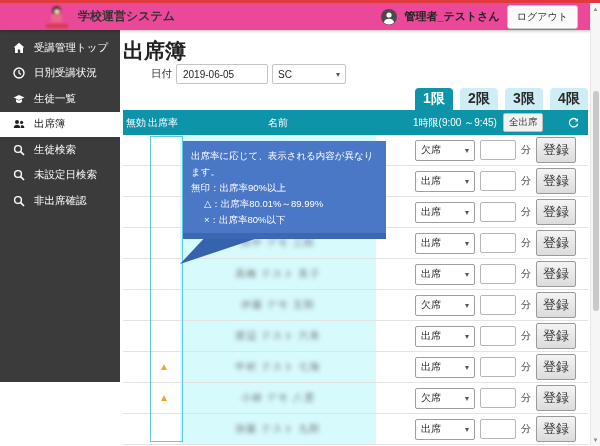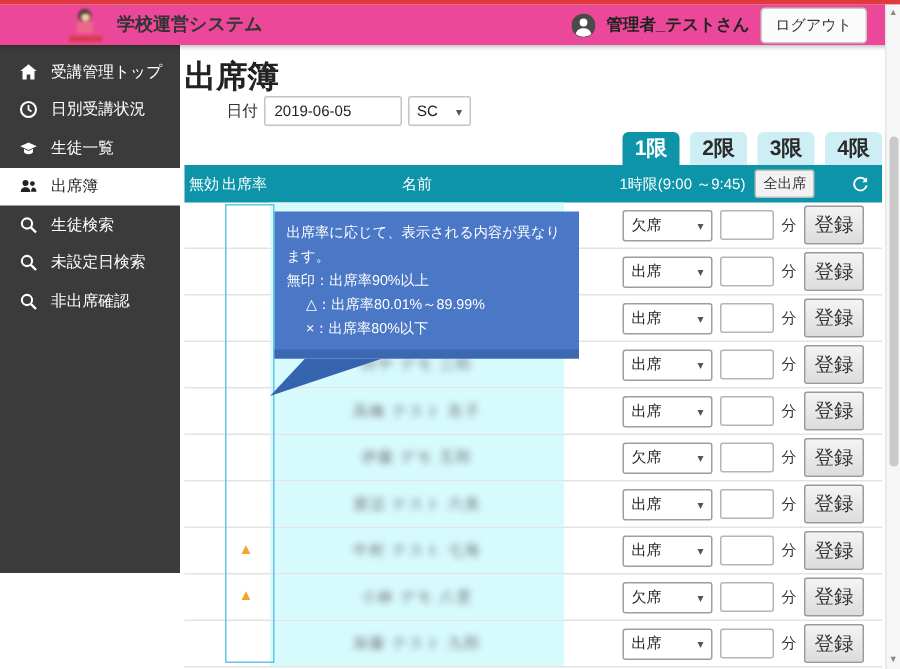--- a/index.html
+++ b/index.html
@@ -28,21 +28,21 @@
   .side-icon { width:12px; height:12px; display:inline-flex; }
   .side-icon svg { width:12px; height:12px; }
 
   
   .main { position:absolute; top:30px; left:120px; width:470px; height:416px; background:#fff; }
   .page-title { position:absolute; top:7px; left:3px; font-size:21px; font-weight:bold; color:#222; }
   .date-row { position:absolute; top:34px; left:3px; display:flex; align-items:center; gap:4px;margin-left:28px; }
   .date-label { font-size:10.5px; color:#333; }
   .date-input { width:92px; height:20px; border:1px solid #c4c4c4; border-radius:2px; font-size:10px; padding:0 6px; color:#222; font-family:inherit; }
   .fake-select { height:20px; border:1px solid #c4c4c4; border-radius:2px; background:#fff; display:flex; align-items:center; justify-content:space-between; font-size:10px; color:#222; padding:0 5px; cursor:pointer; }
-  .class-select { width:42px; }
+  .class-select { width:74px; }
   .caret { font-size:8px; color:#555; }
 
   
   .tabs { position:absolute; top:58px; right:2px; display:flex; gap:7px; }
   .tab { width:38px; height:22px; border-radius:4px 4px 0 0; background:#cdeef5; color:#2b2b2b;
          font-size:14px; font-weight:bold; display:flex; align-items:center; justify-content:center; cursor:pointer; }
   .tab.active { background:#0d94a8; color:#fff; }
 
   
   .thead { position:absolute; top:80px; left:3px; width:465px; height:25px; background:#0d94a8; color:#fff;

